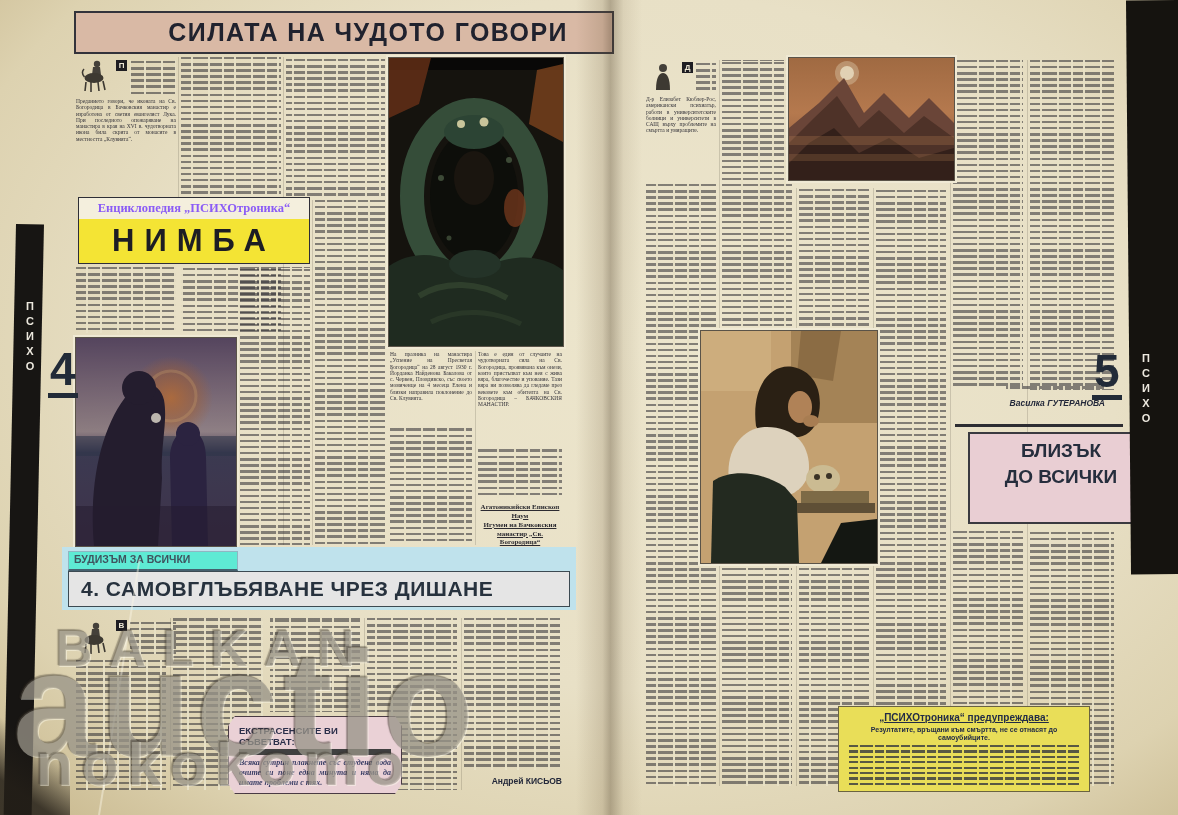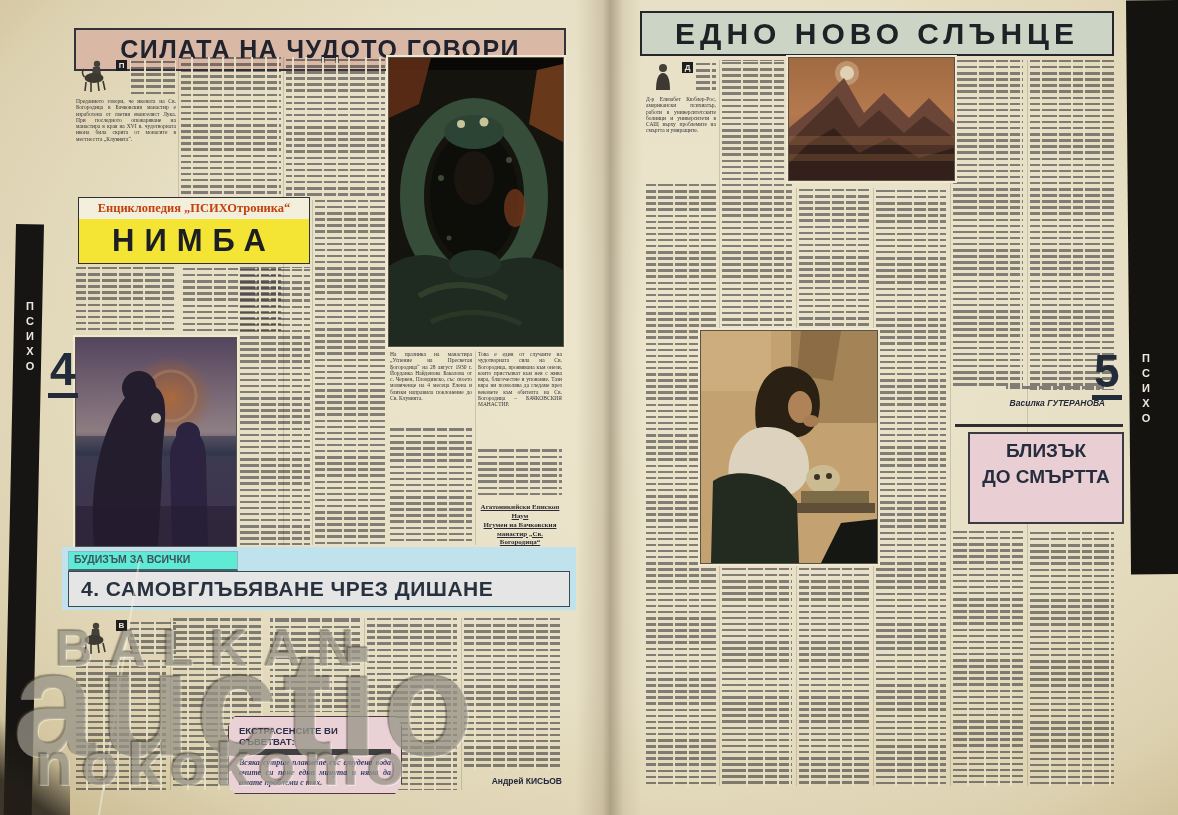--- a/index.html
+++ b/index.html
@@ -57,21 +57,21 @@
   .sig{position:absolute;font:bold 7px/8.5px "Liberation Serif",serif;color:#2c2b31;text-align:center;text-decoration:underline;}
   .byline{position:absolute;font:bold 8.5px "Liberation Sans",sans-serif;color:#23283a;text-align:right;}
   .imgframe{position:absolute;border:1px solid #5a5348;box-shadow:0 0 0 2px #efe9d4;}
   svg{display:block;}
 </style>
 </head>
 <body>
 
 <div class="spread">
 
-  <div class="abs headline-box" style="left:74px;top:28px;width:488px;height:39px;background:#d9b9a5;border:2px solid #33333b;">
+  <div class="abs headline-box" style="left:74px;top:11px;width:488px;height:39px;background:#d9b9a5;border:2px solid #33333b;padding-left:48px;">
     <span style="font:bold 26px 'Liberation Sans',sans-serif;letter-spacing:1.5px;color:#20222e;transform:scaleX(.96);">СИЛАТА НА ЧУДОТО ГОВОРИ</span>
   </div>
 
   <div class="abs" style="left:80px;top:58px;width:30px;height:36px;">
     <svg width="30" height="36" viewBox="0 0 30 36">
       <circle cx="17" cy="6" r="3.2" fill="#44403a"></circle>
       <path d="M13 9 L20 9 L21 17 L12 17 Z" fill="#44403a"></path>
       <ellipse cx="14" cy="20" rx="9.5" ry="5" fill="#3d3932"></ellipse>
       <path d="M6 24 L5 33 M11 24 L11 34 M18 24 L19 33 M23 23 L25 32" stroke="#3d3932" stroke-width="1.6" fill="none"></path>
       <path d="M4.5 19 C2 16 2 13 4 11" stroke="#3d3932" stroke-width="1.5" fill="none"></path>
@@ -79,21 +79,21 @@
   </div>
   <div class="dropcap" style="left:116px;top:60px;">П</div>
   <div class="tx o1" style="left:130px;top:60px;width:46px;height:34px;"></div>
   <div class="micro" style="left:76px;top:98px;width:100px;height:98px;">Преданието говори, че иконата на Св. Богородица в Бачковския манастир е изработена от светия евангелист Лука. При последното опожаряване на манастира в края на XVI в. чудотворната икона била скрита от монасите в местността „Клувията“.</div>
   <div class="tx" style="left:181px;top:57px;width:100px;height:140px;"></div>
   <div class="tx o2" style="left:286px;top:57px;width:99px;height:140px;"></div>
   <div class="colrule abs" style="left:178px;top:57px;height:140px;"></div>
   <div class="colrule abs" style="left:283px;top:57px;height:488px;"></div>
 
   <div class="abs headline-box" style="left:78px;top:197px;width:230px;height:21px;background:#f4efdd;border:1.5px solid #2e2e36;">
-    <span style="font:bold 12.5px 'Liberation Serif',serif;color:#c2410c;">Енциклопедия „ПСИХОтроника“</span>
+    <span style="font:bold 12.5px 'Liberation Serif',serif;color:#8b5cf6;">Енциклопедия „ПСИХОтроника“</span>
   </div>
   <div class="abs headline-box" style="left:78px;top:219px;width:230px;height:44px;background:#f4e434;border:1.5px solid #2e2e36;border-top:none;">
     <span style="font:bold 31px 'Liberation Sans',sans-serif;letter-spacing:10px;color:#1d1d24;">НИМБА</span>
   </div>
 
   <div class="tx o3" style="left:76px;top:267px;width:100px;height:66px;"></div>
   <div class="tx o1" style="left:181px;top:267px;width:100px;height:66px;"></div>
   <div class="tx" style="left:315px;top:200px;width:70px;height:345px;"></div>
   <div class="tx o2" style="left:240px;top:267px;width:70px;height:278px;"></div>
   <div class="colrule abs" style="left:312px;top:200px;height:345px;"></div>
@@ -189,23 +189,20 @@
   <div class="abs" style="left:228px;top:716px;width:172px;height:76px;background:#ead1d6;border:1.5px solid #4a3b44;
               clip-path:polygon(4% 0,96% 0,100% 13%,100% 87%,96% 100%,4% 100%,0 87%,0 13%);padding:0;z-index:5;">
     <div style="font:bold 9.5px 'Liberation Sans',sans-serif;color:#2b2f4a;margin:8px 10px 3px 10px;border-bottom:6px solid #404040;padding-bottom:2px;">ЕКСТРАСЕНСИТЕ ВИ СЪВЕТВАТ:</div>
     <div style="font:italic bold 8px/10px 'Liberation Serif',serif;color:#3b3f66;margin:0 10px;text-align:justify;">Всяка сутрин плакнете със студена вода очите си поне една минута и няма да имате проблеми с тях.</div>
   </div>
   <div class="byline" style="left:452px;top:776px;width:110px;">Андрей КИСЬОВ</div>
 
   <div class="abs" style="left:576px;top:0;width:66px;height:815px;
               background:linear-gradient(90deg,rgba(120,100,70,0) 0%,rgba(120,100,70,.22) 40%,rgba(88,72,48,.38) 52%,rgba(120,100,70,.12) 72%,rgba(120,100,70,0) 100%);"></div>
 
-  <div class="abs headline-box" style="left:640px;top:11px;width:470px;height:41px;background:#ccd4c5;border:2.5px solid #26262a;">
-    <span style="font:bold 30px 'Liberation Sans',sans-serif;letter-spacing:5px;color:#1e2126;">ЕДНО НОВО СЛЪНЦЕ</span>
-  </div>
 
   <div class="abs" style="left:650px;top:62px;width:26px;height:30px;">
     <svg width="26" height="30" viewBox="0 0 26 30">
       <circle cx="13" cy="6" r="4" fill="#44403a"></circle>
       <path d="M6 28 C6 16 9 11 13 11 C17 11 20 16 20 28 Z" fill="#3d3932"></path>
     </svg>
   </div>
   <div class="dropcap" style="left:682px;top:62px;">Д</div>
   <div class="tx o1" style="left:696px;top:62px;width:20px;height:30px;"></div>
   <div class="micro" style="left:646px;top:96px;width:70px;height:84px;">Д-р Елизабет Кюблер-Рос, американски психиатър, работи в университетските болници и университети в САЩ върху проблемите на смъртта и умиращите.</div>
@@ -261,25 +258,30 @@
       <circle cx="128" cy="145" r="3" fill="#3a3226"></circle>
       <rect x="100" y="160" width="68" height="12" fill="#7d6a46"></rect>
       <rect x="96" y="172" width="78" height="10" fill="#5f4f36"></rect>
       <polygon points="120,232 176,232 176,188 140,192" fill="#141712"></polygon>
     </svg>
   </div>
 
   <div class="tx o1" style="left:1006px;top:386px;width:98px;height:7px;"></div>
   <div class="byline" style="left:955px;top:398px;width:150px;font-style:italic;">Василка ГУТЕРАНОВА</div>
   <div class="rule abs" style="left:955px;top:424px;width:168px;height:3px;"></div>
-  <div class="abs" style="left:968px;top:432px;width:152px;height:88px;background:#e9ced3;border:2px solid #3a3a40;text-align:center;">
+  <div class="abs" style="left:968px;top:432px;width:152px;height:88px;background:#e9ced3;border:2px solid #3a3a40;text-align:center;padding-left:15px;">
     <div style="font:bold 19px/26px 'Liberation Sans',sans-serif;color:#262e3d;margin-top:4px;">БЛИЗЪК</div>
-    <div style="font:bold 19px/26px 'Liberation Sans',sans-serif;color:#262e3d;">ДО СМЪРТТА</div>
-  </div>
-
+    <div style="font:bold 19px/26px 'Liberation Sans',sans-serif;color:#262e3d;">ДО ВСИЧКИ</div>
+  </div>
+
+  <div class="abs" style="left:838px;top:706px;width:250px;height:84px;background:#e9de58;border:1px solid #6a6340;z-index:5;">
+    <div style="font:bold 10px 'Liberation Sans',sans-serif;color:#222c46;text-align:center;margin-top:5px;text-decoration:underline;">„ПСИХОтроника“ предупреждава:</div>
+    <div style="font:bold 7px/8px 'Liberation Sans',sans-serif;color:#222c46;text-align:center;margin:3px 8px 2px 8px;">Резултатите, връщани към смъртта, не се отнасят до самоубийците.</div>
+    <div class="txy" style="left:10px;top:38px;width:230px;height:40px;"></div>
+  </div>
 
   <div class="abs" style="left:16px;top:224px;width:28px;height:591px;background:#171513;transform:rotate(1.2deg);transform-origin:top left;z-index:8;"></div>
   <div class="abs vtext" style="left:24px;top:300px;height:125px;z-index:9;">ПСИХО</div>
   <div class="abs pagenum" style="left:48px;top:346px;z-index:9;">4</div>
 
   <div class="abs" style="left:1126px;top:0;width:52px;height:574px;background:#15130f;transform:rotate(-0.5deg);transform-origin:top right;z-index:8;"></div>
   <div class="abs vtext" style="left:1140px;top:352px;height:125px;z-index:9;">ПСИХО</div>
   <div class="abs pagenum" style="left:1092px;top:348px;z-index:9;">5</div>
 
   <div class="abs" style="left:0;top:700px;width:70px;height:115px;background:linear-gradient(215deg,rgba(36,31,24,0) 40%,rgba(36,31,24,.85) 78%);z-index:10;"></div>

